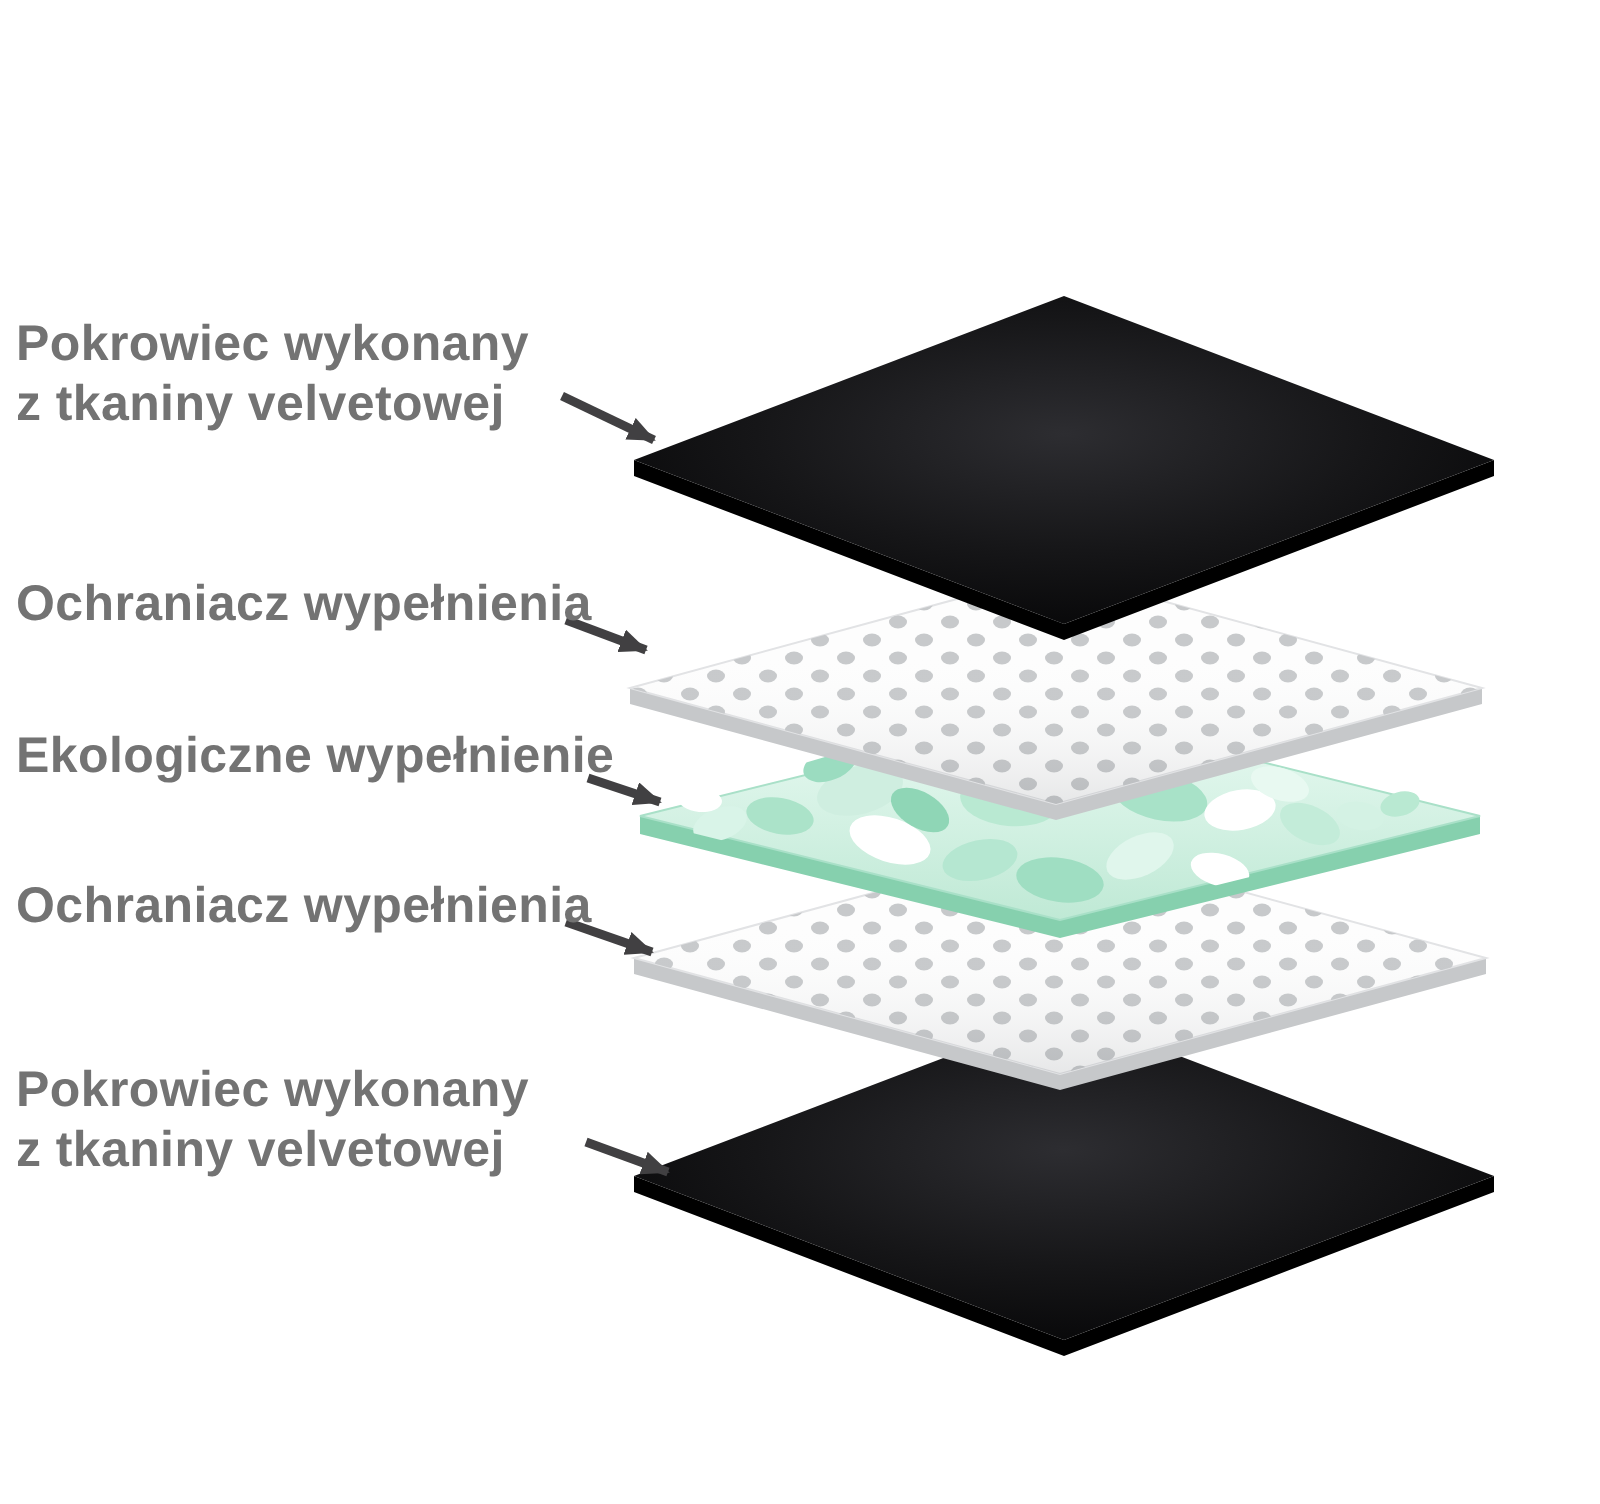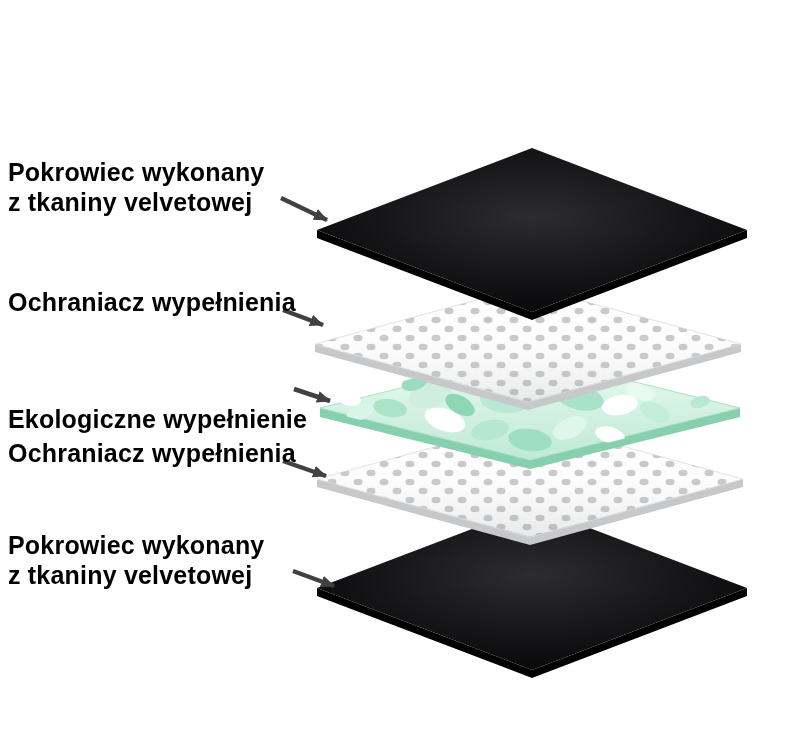--- a/index.html
+++ b/index.html
@@ -6,30 +6,30 @@
   html, body {
     width: 800px; height: 752px;
     background: #ffffff;
     font-family: "Liberation Sans", sans-serif;
     overflow: hidden;
   }
   .stage { position: relative; width: 800px; height: 752px; background: #ffffff; }
   .stage svg { position: absolute; left: 0; top: 0; }
   .label {
     position: absolute;
-    color: #000000;
+    color: #737373;
     font-weight: bold;
     font-size: 25px;
     line-height: 1.18;
     letter-spacing: 0.2px;
     white-space: nowrap;
   }
   .lab1 { left: 8px;  top: 158px; }
   .lab2 { left: 8px;  top: 288px; }
-  .lab3 { left: 8px;  top: 364px; margin-top: 41px; }
+  .lab3 { left: 8px;  top: 364px; }
   .lab4 { left: 8px;  top: 439px; }
   .lab5 { left: 8px;  top: 531px; }
 </style>
 </head>
 <body>
 
 <div class="stage">
 
   <svg width="800" height="752" viewBox="0 0 800 752">
     <defs>

